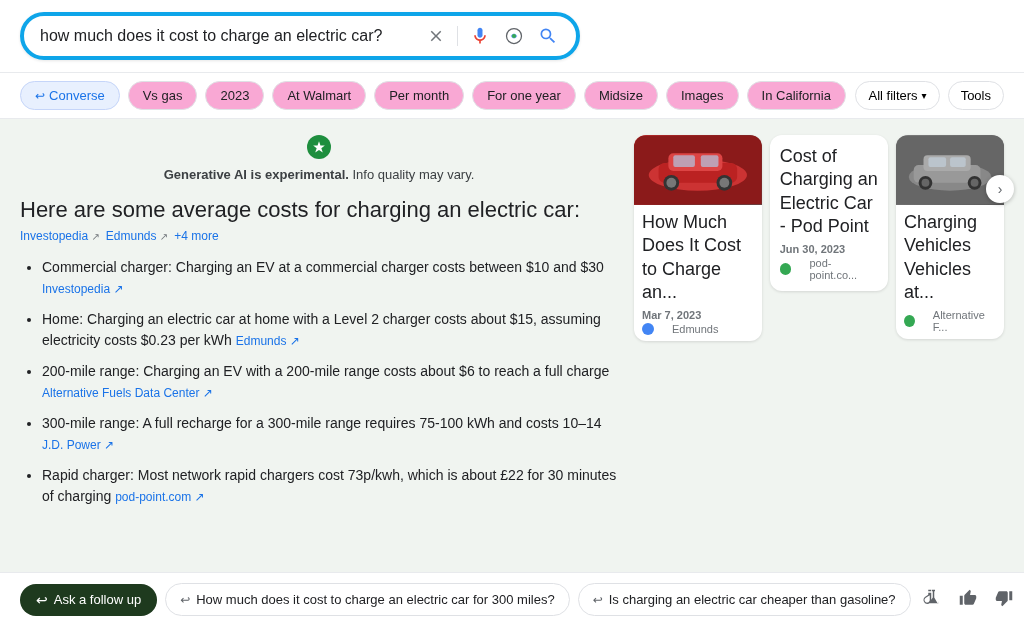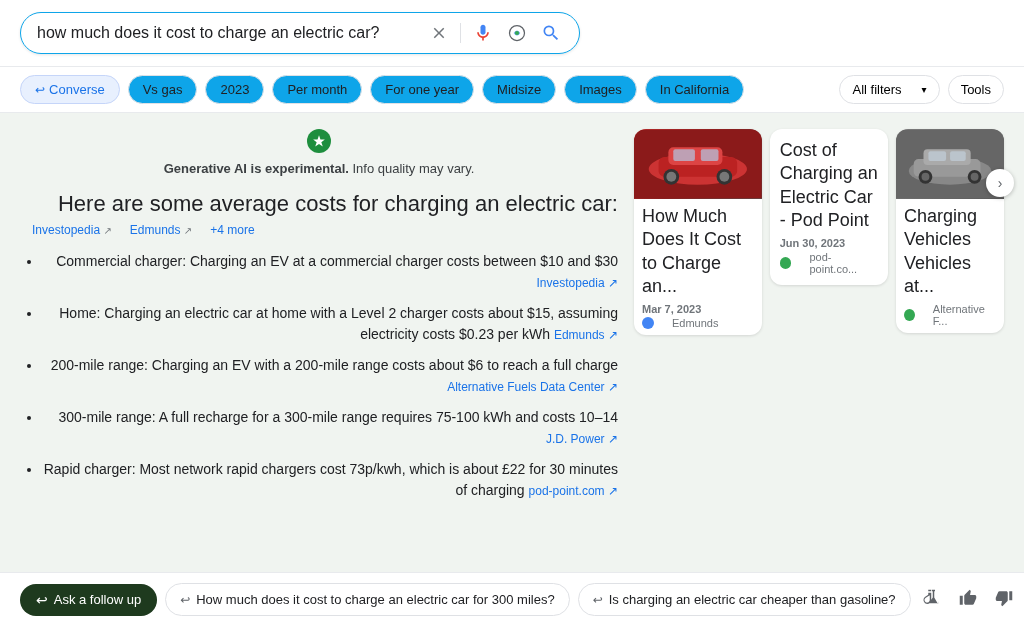--- a/index.html
+++ b/index.html
@@ -7,21 +7,21 @@
 
     
     .search-bar-area {
       padding: 12px 20px;
       border-bottom: 1px solid #e8eaed;
       background: #fff;
     }
     .search-bar {
       display: flex;
       align-items: center;
-      border: 1px solid #0ea5e9;
+      border: 4px solid #0ea5e9;
       border-radius: 24px;
       padding: 8px 16px;
       width: 560px;
       box-shadow: 0 1px 3px rgba(0,0,0,0.1);
     }
     .search-input {
       flex: 1;
       border: none;
       outline: none;
       font-size: 16px;
@@ -54,39 +54,39 @@
     }
     .chip {
       display: flex;
       align-items: center;
       gap: 4px;
       padding: 6px 14px;
       border: 1px solid #dfe1e5;
       border-radius: 20px;
       font-size: 13px;
       cursor: pointer;
-      background: #0ea5e9;
+      background: #f9a8d4;
       color: #202124;
       white-space: nowrap;
     }
     .chip-active {
       background: #e8f0fe;
       border-color: #c5d5f9;
       color: #1a73e8;
     }
     .filter-right {
       margin-left: auto;
       display: flex;
       gap: 8px;
       align-items: center;
     }
     .filter-btn {
       display: flex;
       align-items: center;
-      gap: 20px;
+      gap: 4px;
       padding: 6px 12px;
       border: 1px solid #dfe1e5;
       border-radius: 20px;
       font-size: 13px;
       cursor: pointer;
       background: #fff;
     }
 
     
     .main-content {
@@ -118,42 +118,40 @@
       background: #1e8e3e;
       border-radius: 50%;
       display: flex;
       align-items: center;
       justify-content: center;
     }
 
     
     .ai-answer {
       background: #f0f4f0;
-      text-align: right;
     }
     .ai-title {
       font-size: 22px;
       font-weight: 400;
       line-height: 1.3;
       margin-bottom: 4px;
       color: #202124;
     }
     .ai-sources {
       font-size: 12px;
       color: #1a73e8;
       margin-bottom: 14px;
       display: flex;
       gap: 6px;
       align-items: center;
     }
     .source-link {
       color: #1a73e8;
       text-decoration: none;
       font-size: 12px;
-      margin-left: 12px;
     }
     .ext-icon {
       font-size: 10px;
       color: #70757a;
     }
 
     .bullet-list {
       list-style: disc;
       padding-left: 22px;
       margin-bottom: 14px;
@@ -371,20 +369,23 @@
 <div class="filter-chips">
   <div class="chip chip-active">
     <span style="font-size:12px;">↩</span>
     <span>Converse</span>
   </div>
   <div class="chip">
     <span>Vs gas</span>
   </div>
   <div class="chip">
     <span>2023</span>
+  </div>
+  <div class="chip">
+    <span>At Walmart</span>
   </div>
   <div class="chip">
     <span>Per month</span>
   </div>
   <div class="chip">
     <span>For one year</span>
   </div>
   <div class="chip">
     <span>Midsize</span>
   </div>

